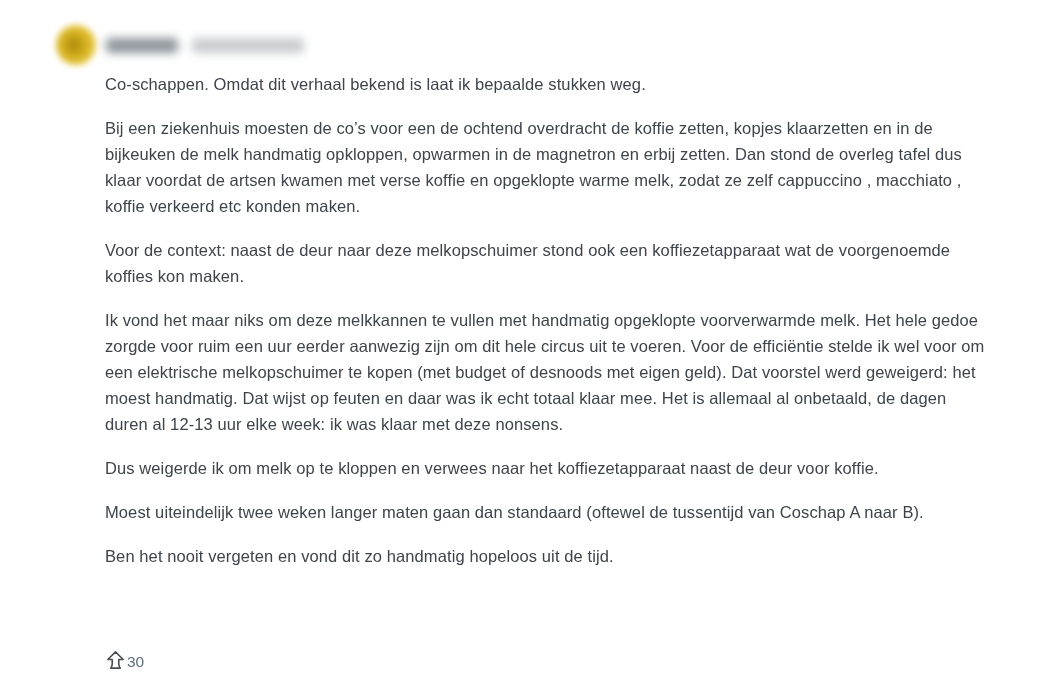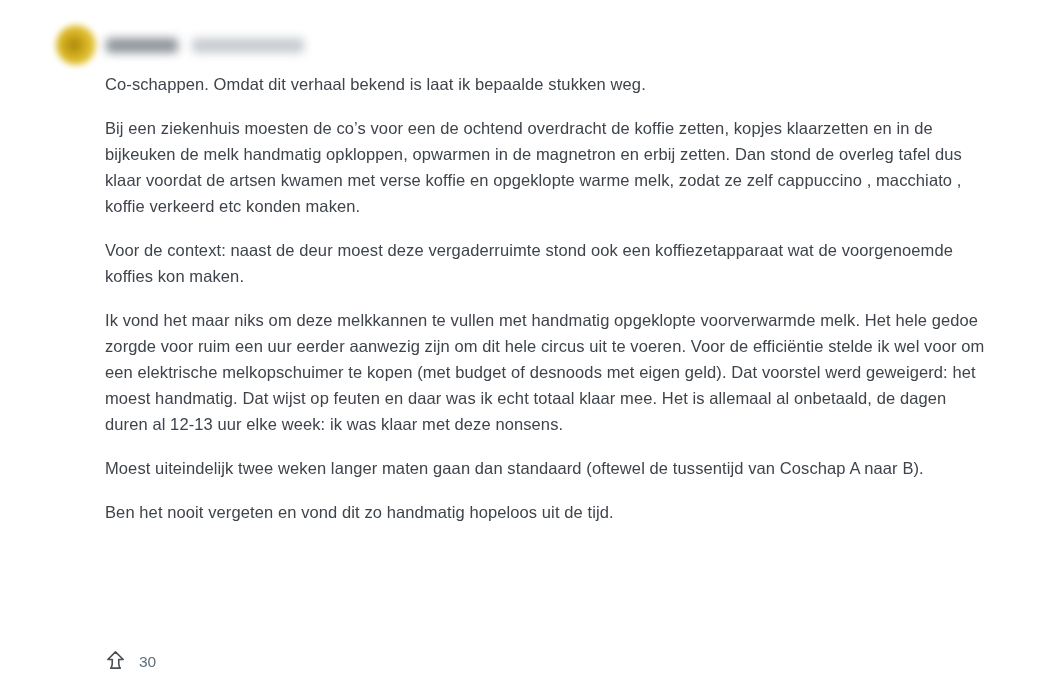--- a/index.html
+++ b/index.html
@@ -40,21 +40,21 @@
   .redact-box {
     display: inline-block;
     width: 8px; height: 20px;
     background: #dcdcdc;
     vertical-align: -4px;
   }
 
   
   .footer {
     position: absolute; left: 104px; top: 649px;
-    display: flex; align-items: center; gap: 12px;
+    display: flex; align-items: center; gap: 0;
   }
   .upvote-btn {
     display: flex; align-items: center;
     background: none; border: none; padding: 0; cursor: pointer;
   }
   .upvote-count {
     font-size: 15.5px;
     color: #5d6d7c;
   }
 </style>
@@ -66,22 +66,23 @@
   <div class="avatar"></div>
 
   <div class="author-row">
     <div class="blur-chip dark"></div>
     <div class="blur-chip light"></div>
   </div>
 
   <div class="body-text">
     <p>Co-schappen. Omdat dit verhaal bekend is laat ik bepaalde stukken weg.</p>
     <p>Bij een ziekenhuis moesten de co’s voor een de ochtend overdracht de koffie zetten, kopjes klaarzetten en in de bijkeuken de melk handmatig opkloppen, opwarmen in de magnetron en erbij zetten. Dan stond de overleg tafel dus klaar voordat de artsen kwamen met verse koffie en opgeklopte warme melk, zodat ze zelf cappuccino , macchiato , koffie verkeerd etc konden maken.</p>
-    <p>Voor de context: naast de deur moest deze vergaderruimte stond ook een koffiezetapparaat wat de voorgenoemde koffies kon maken.</p>
+    <p>Voor de context: naast de deur naar deze melkopschuimer stond ook een koffiezetapparaat wat de voorgenoemde koffies kon maken.</p>
     <p>Ik vond het maar niks om deze melkkannen te vullen met handmatig opgeklopte voorverwarmde melk. Het hele gedoe zorgde voor ruim een uur eerder aanwezig zijn om dit hele circus uit te voeren. Voor de efficiëntie stelde ik wel voor om een elektrische melkopschuimer te kopen (met budget of desnoods met eigen geld). Dat voorstel werd geweigerd: het moest handmatig. Dat wijst op feuten en daar was ik echt totaal klaar mee. Het is allemaal al onbetaald, de dagen duren al 12-13 uur elke week: ik was klaar met deze nonsens.</p>
+    <p>Dus weigerde ik om melk op te kloppen en verwees naar het koffiezetapparaat naast de deur voor koffie.</p>
     <p>Moest uiteindelijk twee weken langer maten gaan dan standaard (oftewel de tussentijd van Coschap A naar B).</p>
     <p>Ben het nooit vergeten en vond dit zo handmatig hopeloos uit de tijd.</p>
   </div>
 
   <div class="footer">
     <button class="upvote-btn">
       <span>
         <svg width="23" height="23" viewBox="0 0 24 24" fill="none" stroke="#4a4f54" stroke-width="1.7" stroke-linejoin="round" stroke-linecap="round">
           <path d="M12 3 L20 11 H15.4 V15.5 Q15.4 18.2 17 20 H7 Q8.6 18.2 8.6 15.5 V11 H4 Z"></path>
         </svg>

